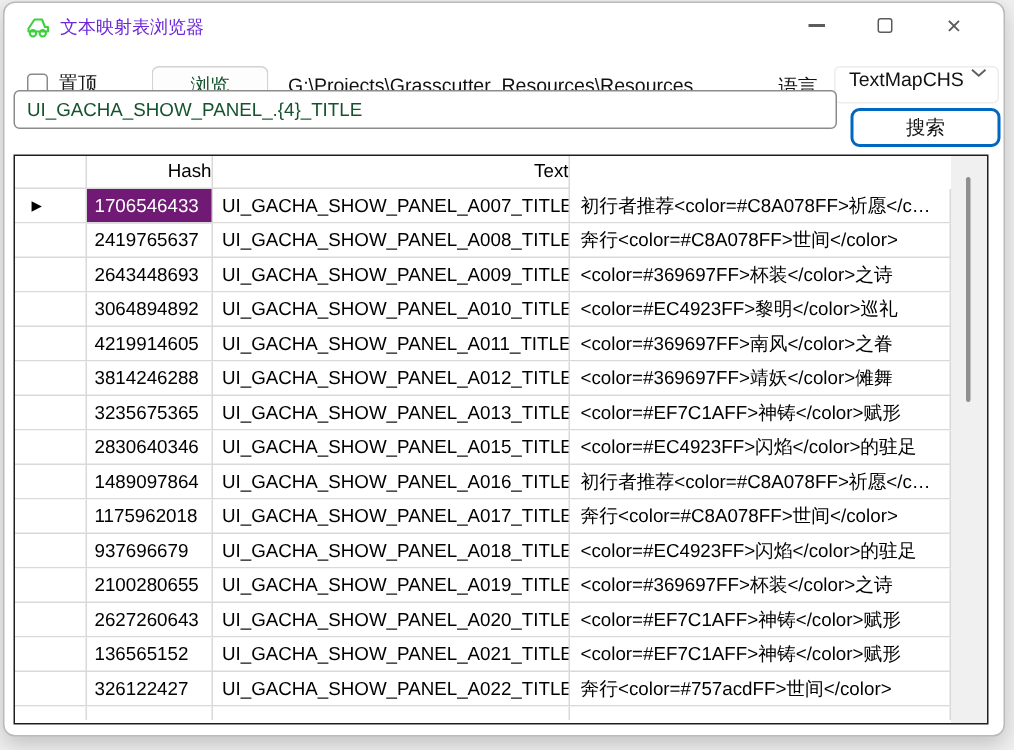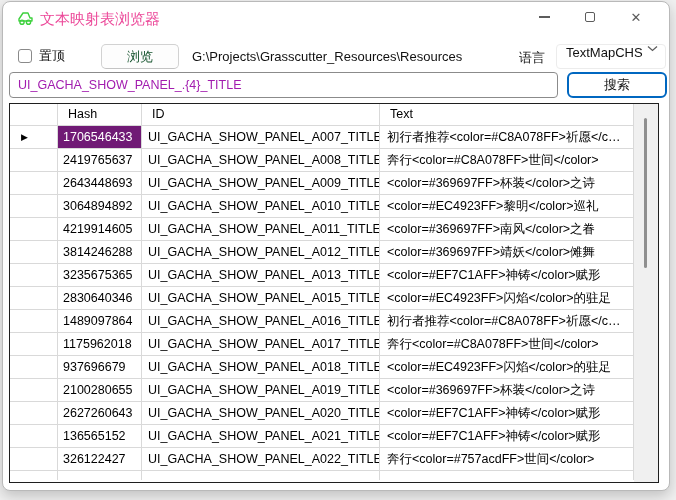--- a/index.html
+++ b/index.html
@@ -5,54 +5,54 @@
   * { margin:0; padding:0; box-sizing:border-box; }
   html,body { width:676px; height:500px; overflow:hidden;
     font-family:"Liberation Sans","DejaVu Sans",sans-serif; background:#f0f0f0; }
   .window { position:absolute; left:2px; top:1px; width:668px; height:490px;
     background:#fff; border:1px solid #b9b9b9; border-radius:8px;
     box-shadow:0 5px 14px rgba(0,0,0,.20); overflow:hidden; }
 
   
   .titlebar { position:absolute; left:0; top:0; width:100%; height:30px; }
   .app-icon { position:absolute; left:13px; top:7px; width:18px; height:17px; }
-  .title { position:absolute; left:37px; top:8px; font-size:15px; color:#ec4899; }
+  .title { position:absolute; left:37px; top:8px; font-size:12px; color:#6d28d9; }
   .winbtns { position:absolute; right:10px; top:0; height:30px; display:flex; }
   .winbtn { width:46px; height:30px; display:flex; align-items:center; justify-content:center; cursor:default; }
   .glyph-min { width:11px; height:1.4px; background:#5c5c5c; display:block; }
   .glyph-max { width:10px; height:10px; border:1.4px solid #5c5c5c; border-radius:2px; display:block; }
   .glyph-close { font-size:13px; color:#5c5c5c; line-height:1; }
 
   
   .pin { position:absolute; left:15px; top:45px; display:flex; align-items:center; font-size:13px; color:#111; }
   .cb { width:14px; height:14px; border:1px solid #8a8a8a; border-radius:3px; background:#fff; margin-right:7px; display:inline-block; }
   .btn-browse { position:absolute; left:98px; top:42px; width:78px; height:25px;
     background:#fdfdfd; border:1px solid #d2d2d2; border-bottom-color:#c4c4c4; border-radius:5px;
     font-size:13px; color:#14532d; font-family:inherit; }
   .path { position:absolute; left:189px; top:47px; font-size:13px; color:#111; }
   .lang-label { position:absolute; left:516px; top:47px; font-size:13px; color:#111; }
   .combo { position:absolute; left:553px; top:42px; width:110px; height:25px; border:1px solid #ececec;
     border-radius:4px; background:#fff; display:flex; align-items:flex-start; padding:0 7px 0 9px; }
   .combo .val { flex:1; font-size:13px; color:#111; }
 
   
-  .search-input { position:absolute; left:6px; top:70px; width:549px; height:26px;
-    border:1px solid #8b8b8b; border-radius:4px; padding:0 8px; font-size:12.5px; color:#a21caf;
+  .search-input { position:absolute; left:6px; top:58px; width:549px; height:26px;
+    border:1px solid #8b8b8b; border-radius:4px; padding:0 8px; font-size:12.5px; color:#14532d;
     font-family:inherit; background:#fff; }
   .btn-search { position:absolute; left:564px; top:70px; width:100px; height:26px;
     background:#fff; border:2px solid #0067c0; border-radius:6px; font-size:13px; color:#111;
     font-family:inherit; }
 
   
   .grid { position:absolute; left:6px; top:101px; width:650px; height:380px;
     border:1px solid #1f1f1f; background:#fff; }
   .gridscroll { position:absolute; right:0; top:0; bottom:0; width:24px; background:#f0f0f0; }
   .thumb { position:absolute; left:10px; top:14px; width:3px; height:150px; background:#8f8f8f; border-radius:2px; }
   .ghead, .row { display:grid; grid-template-columns:48px 84px 238px 254px; }
-  .ghead .cell { height:22px; line-height:21px; }
+  .ghead .cell { height:22px; line-height:21px;text-align:right; }
   .row .cell { height:23px; line-height:22px; }
   .cell { border-right:1px solid #d9d9d9; border-bottom:1px solid #d9d9d9;
     font-size:12.5px; color:#000; white-space:nowrap; overflow:hidden; background:#fff; }
   .cell.hhash, .cell.hid, .cell.htext { padding-left:10px; }
   .cell.hash { padding-left:5px; }
   .cell.id { padding-left:6px; }
   .cell.text { padding-left:7px; }
   .cell.rowhead { text-align:left; padding-left:11px; font-size:9px; color:#000; }
   .row.selected .cell.hash { background:#701a75; color:#fff; }
   .row.partial { height:9px; overflow:hidden; }
@@ -101,21 +101,20 @@
     </svg>
   </div>
 
   <input class="search-input" value="UI_GACHA_SHOW_PANEL_.{4}_TITLE" style="">
   <button class="btn-search">搜索</button>
 
   <div class="grid">
     <div class="ghead">
       <div class="cell corner"></div>
       <div class="cell hhash">Hash</div>
-      <div class="cell hid">ID</div>
       <div class="cell htext">Text</div>
     </div>
     <div class="gbody">
         <div class="row selected">
     <div class="cell rowhead"><span class="marker">▶</span></div>
     <div class="cell hash">1706546433</div>
     <div class="cell id">UI_GACHA_SHOW_PANEL_A007_TITLE</div>
     <div class="cell text">初行者推荐&lt;color=#C8A078FF&gt;祈愿&lt;/c…</div>
   </div>
         <div class="row">

